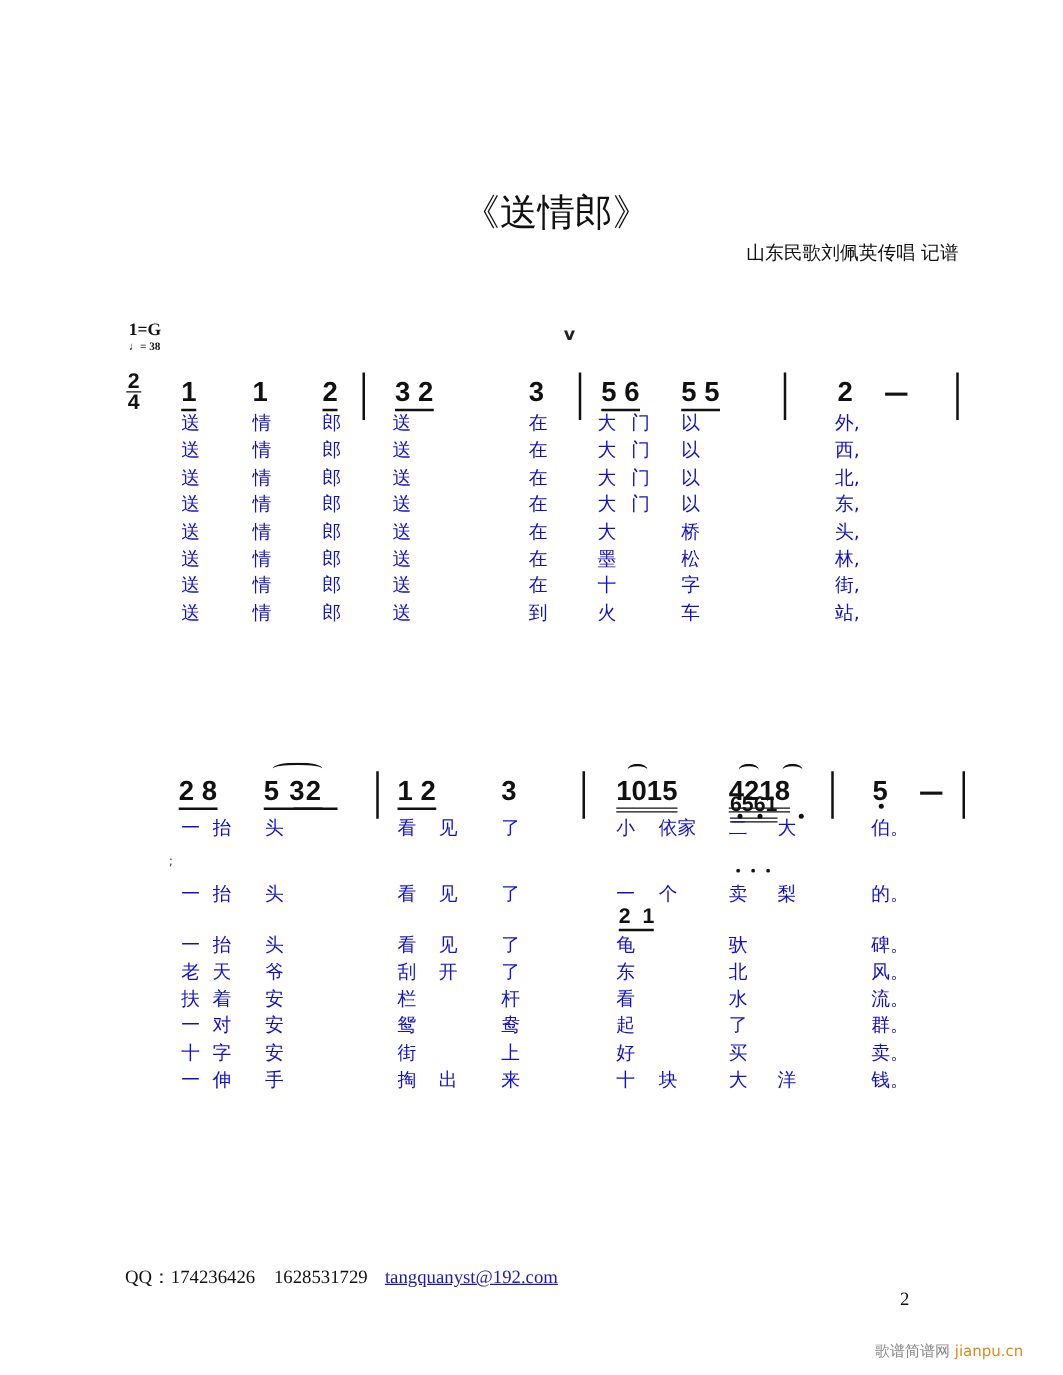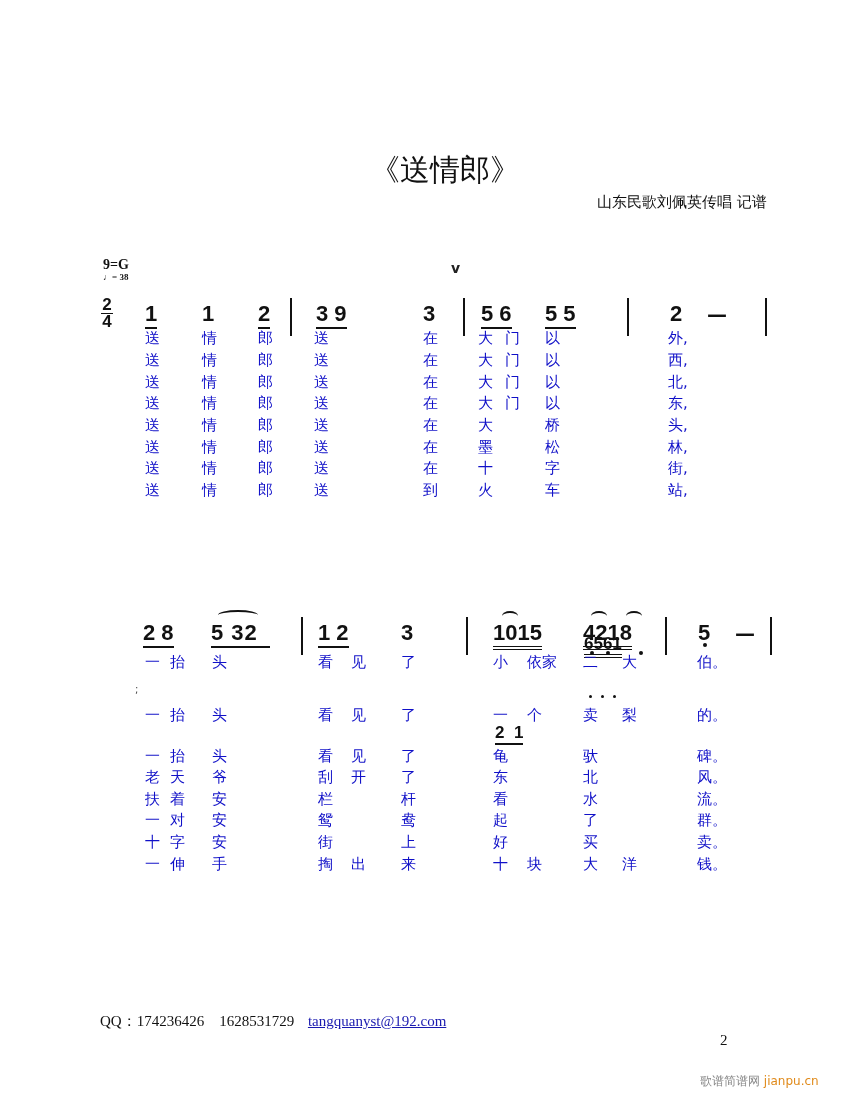--- a/index.html
+++ b/index.html
@@ -24,35 +24,35 @@
   .pagenum { left:720px; top:1032px; font-family:"Liberation Serif", serif; font-size:15px; color:#111; }
   .wm { left:700px; top:1073px; font-size:12px; color:#888; }
   .wm span.o { color:#e08a1a; }
   .semi { left:135px; top:684px; font-size:10px; color:#444; }
 </style>
 </head>
 <body>
 
 <div class="abs title">《送情郎》</div>
 <div class="abs credit">山东民歌刘佩英传唱  记谱</div>
-<div class="abs key">9=G</div>
+<div class="abs key">1=G</div>
 <div class="abs tempo">♩= 38</div>
 <div class="abs breath">v</div>
 <div class="abs timesig">
   <div>2</div>
   <div style="border-top:1.5px solid #111;width:12px;margin:0 auto;"></div>
   <div>4</div>
 </div>
 
 <div>
   <span class="abs note u1" style="left:145px;top:301px;">1</span>
   <span class="abs note" style="left:202px;top:301px;">1</span>
   <span class="abs note u1" style="left:258px;top:301px;">2</span>
   <div class="abs bar" style="left:290px;top:298px;height:38px;"></div>
-  <span class="abs note u1" style="left:316px;top:301px;">3 9</span>
+  <span class="abs note u1" style="left:316px;top:301px;">3 2</span>
   <span class="abs note" style="left:423px;top:301px;">3</span>
   <div class="abs bar" style="left:463px;top:298px;height:38px;"></div>
   <span class="abs note u1" style="left:481px;top:301px;">5 6</span>
   <span class="abs note u1" style="left:545px;top:301px;">5 5</span>
   <div class="abs bar" style="left:627px;top:298px;height:38px;"></div>
   <span class="abs note" style="left:670px;top:301px;">2</span>
   <span class="abs dash" style="left:707px;top:302px;">—</span>
   <div class="abs bar" style="left:765px;top:298px;height:38px;"></div>
 </div>
 

